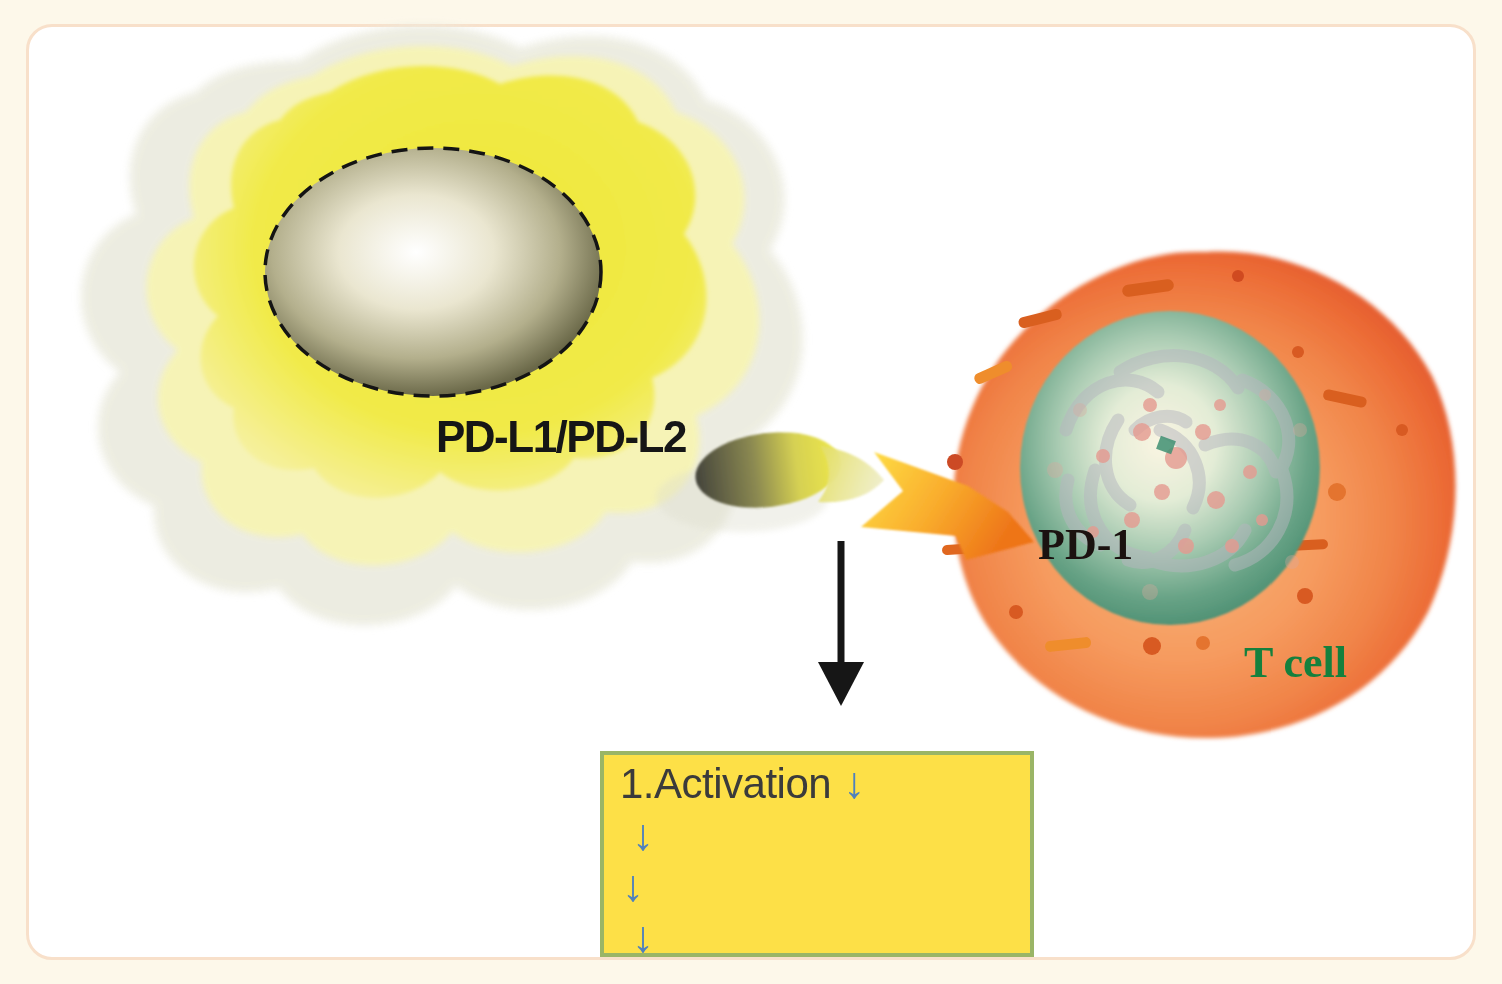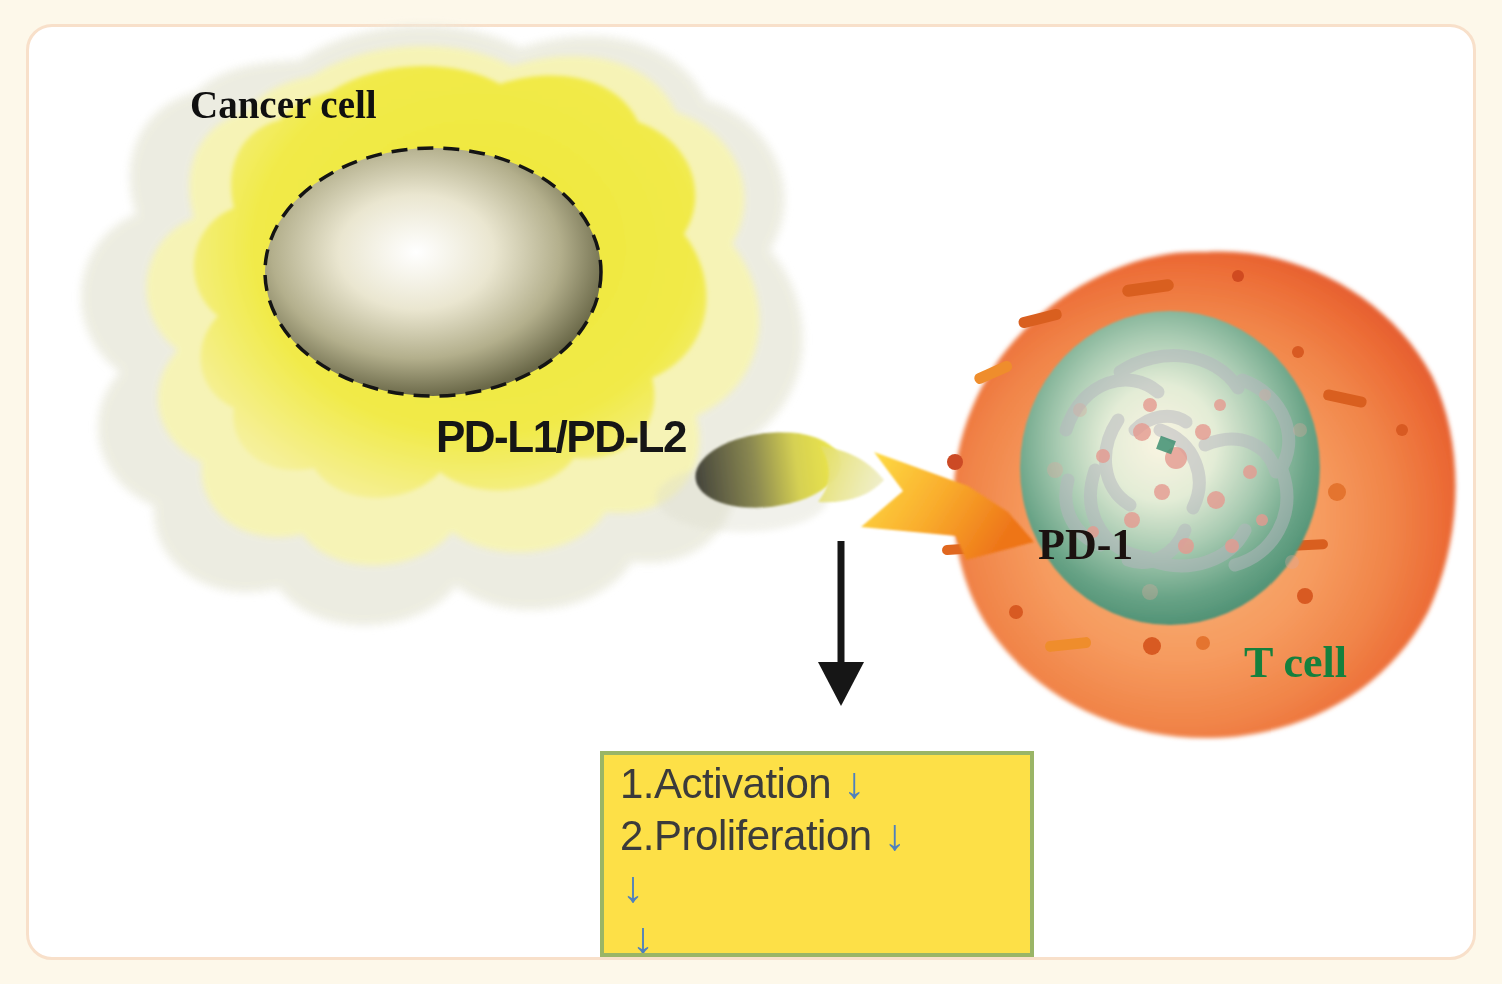--- a/index.html
+++ b/index.html
@@ -176,32 +176,30 @@
     </g>
 
     <path fill="url(#gArrow)" filter="url(#b1)" d="M 874,452 L 968,486 L 1008,512 L 1034,542 L 966,560 L 956,536 L 861,527 L 903,491 Z"></path>
 
     <g>
       <line x1="841" y1="541" x2="841" y2="668" stroke="#161616" stroke-width="7"></line>
       <polygon points="818,662 864,662 841,706" fill="#161616"></polygon>
     </g>
   </svg>
 
-  <div class="lbl lbl-cancer">Cancer cell</div>
   <div class="lbl lbl-ligand">PD-L1/PD-L2</div>
   <div class="lbl lbl-pd1">PD-1</div>
   <div class="lbl lbl-tcell">T cell</div>
 
   <div class="effects-box">
     <div class="effect-line">
       <span>1.Activation</span>
       <span class="arrow-glyph">↓</span>
     </div>
     <div class="effect-line">
-      <span>2.Proliferation</span>
       <span class="arrow-glyph">↓</span>
     </div>
     <div class="effect-line">
       <span class="arrow-glyph">↓</span>
     </div>
     <div class="effect-line">
       <span class="arrow-glyph">↓</span>
     </div>
   </div>
 </div>

